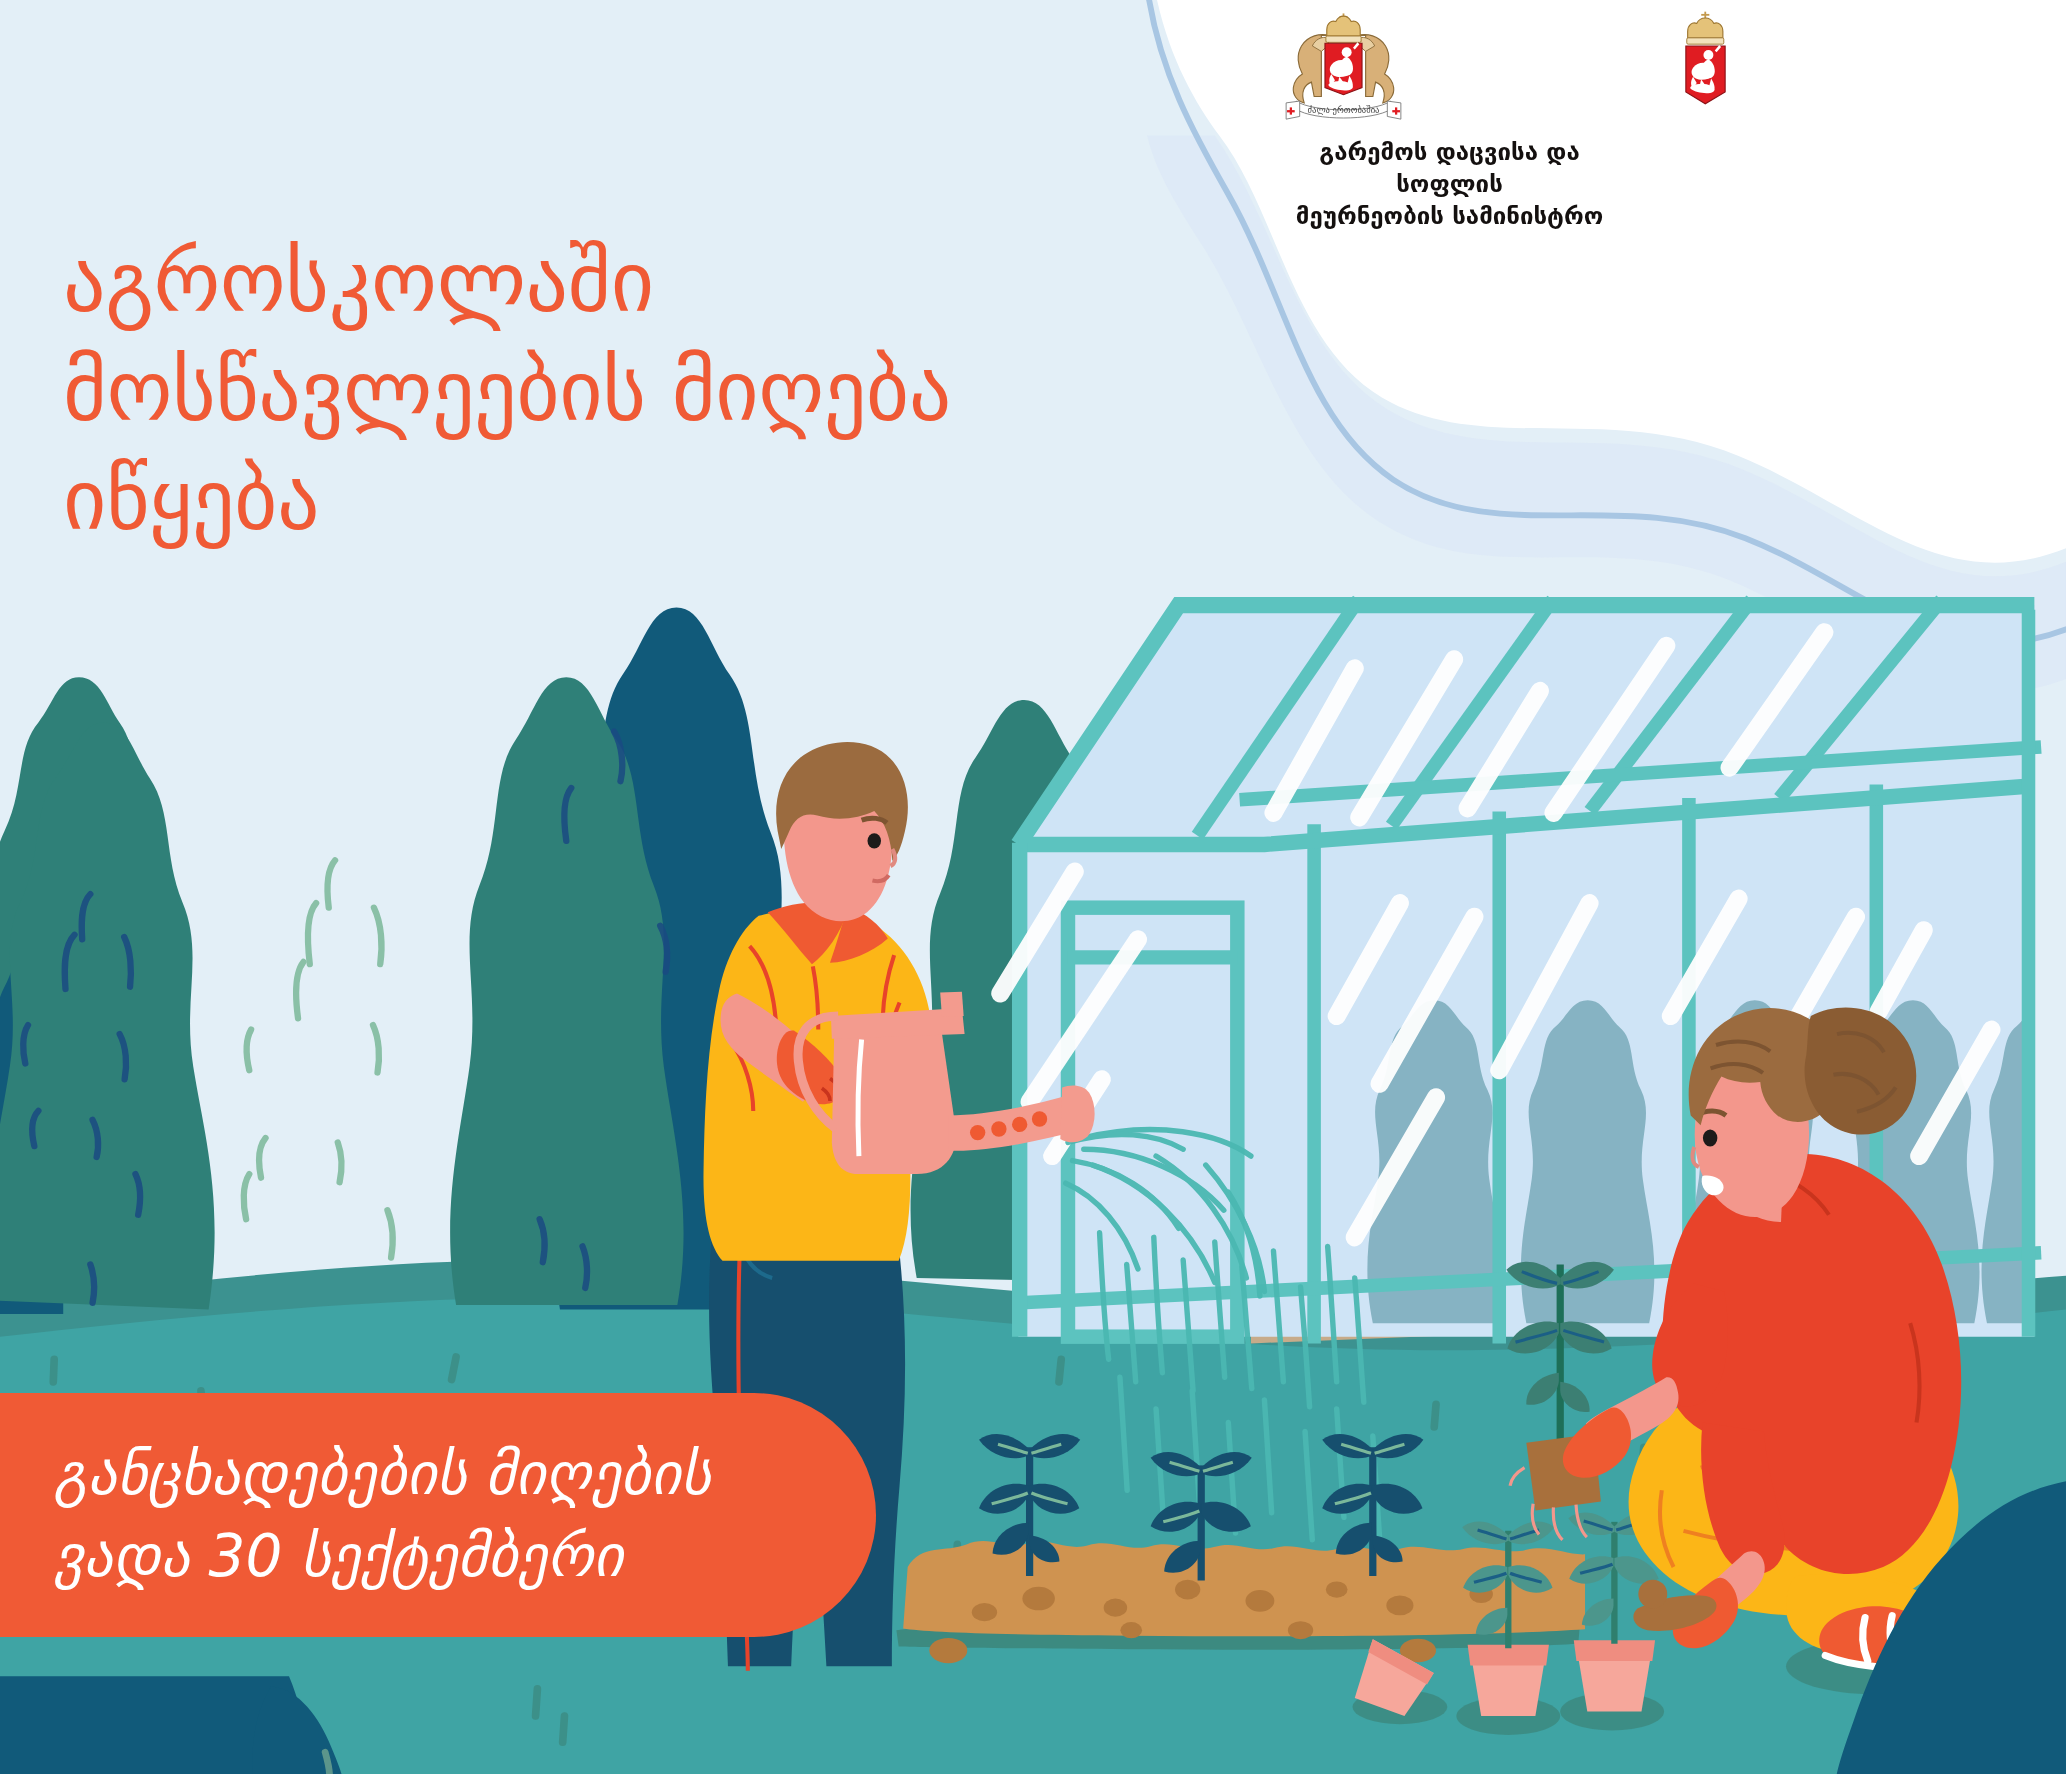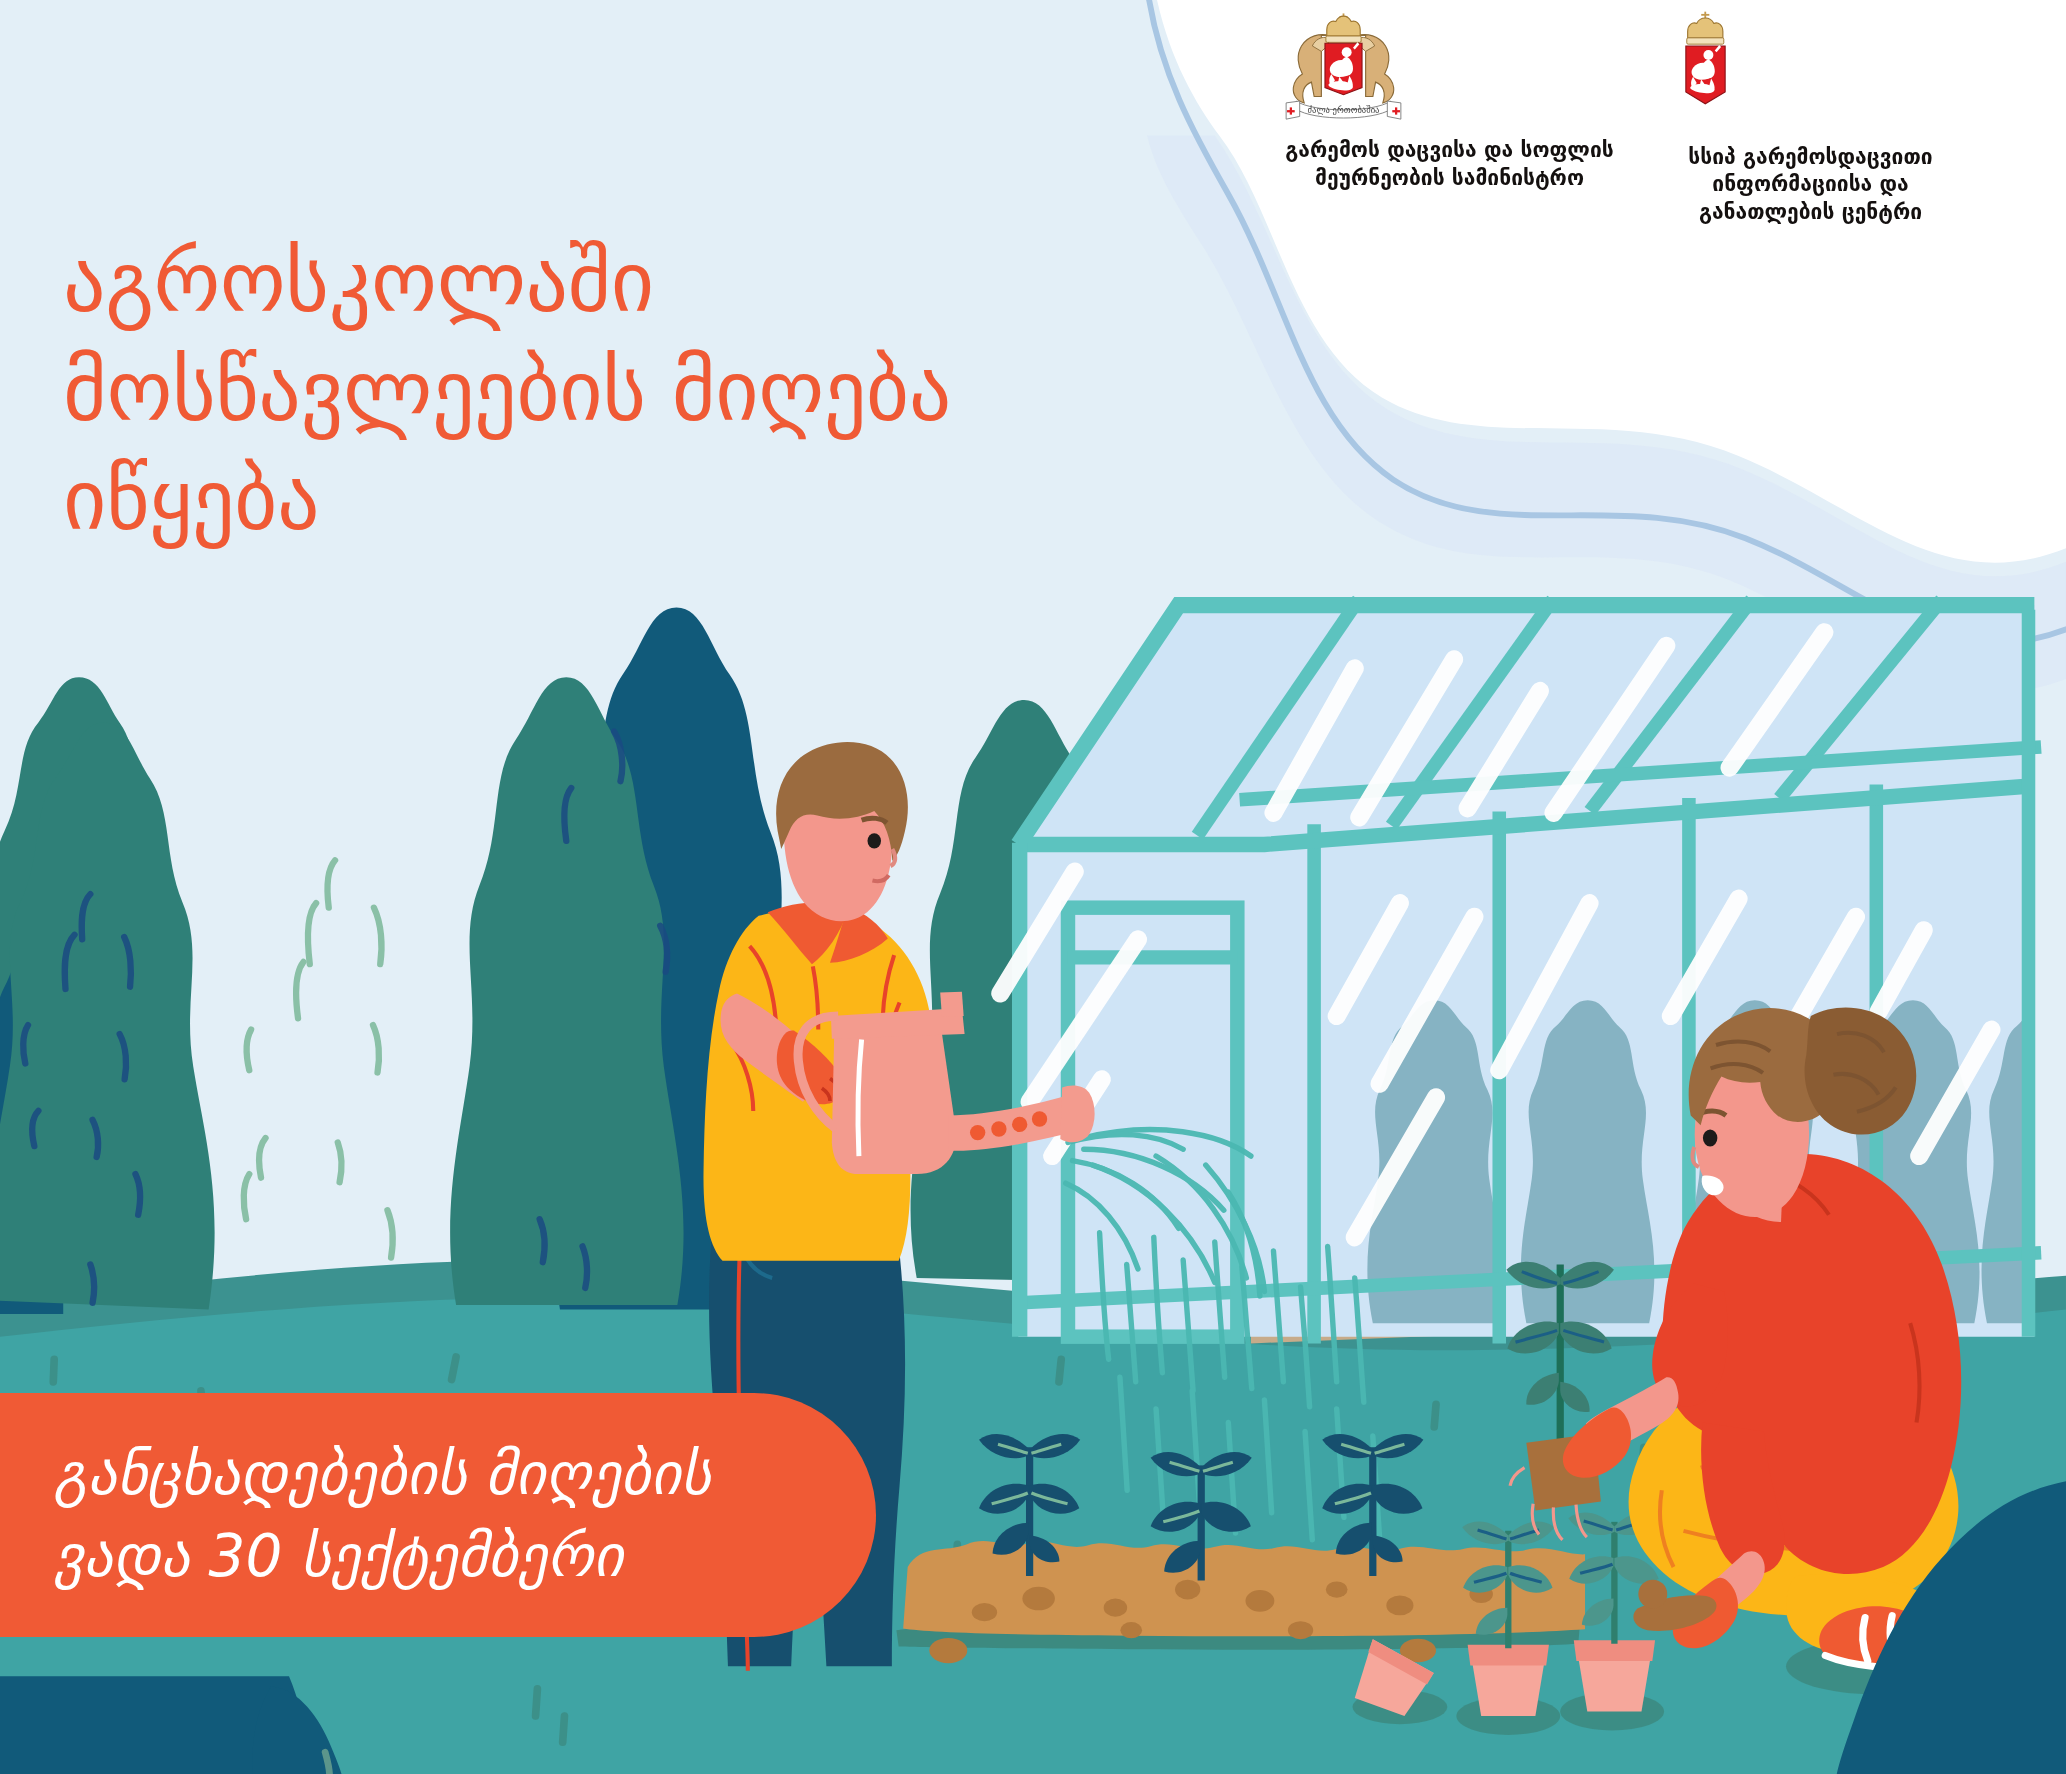--- a/index.html
+++ b/index.html
@@ -53,21 +53,21 @@
     white-space: pre-line;
     font-style: italic;
   }
 
   
   .logos { position:absolute; left:1278px; top:8.1px; width:677px; height:235px; z-index:70; }
   .logo-block { position:absolute; text-align:center; }
   .logo-block.gov { left:0px; top:0px; width:343px; }
   .logo-block.center { left:388px; top:0px; width:289px; }
   .logo-caption {
-    font-size: 21px;
+    font-size: 24px;
     line-height: 1.32;
     font-weight: 700;
     color: #14100f;
     white-space: pre-line;
     margin-top: 7.2px;
   }
   .logo-block.center .logo-caption { margin-top:13.5px; text-align:center; }
   .emblem-wrap { display:flex; justify-content:flex-start; }
 </style>
 </head>
@@ -795,20 +795,17 @@
                      C96,158 78,162 66,156 C56,150 54,140 60,132 Z"></path>
             <path d="M60,152 C54,162 54,172 60,178 L68,166 Z"></path>
             <path d="M78,158 C74,170 74,180 80,186 L88,172 Z"></path>
             <path d="M100,156 C106,166 110,176 106,184 L96,172 Z"></path>
             <path d="M108,94 L118,82 L122,86 L112,98 Z"></path>
             <path d="M58,172 C70,166 88,166 100,172 C110,178 110,186 98,188
                      C82,190 64,186 56,180 C52,176 54,174 58,172 Z"></path>
           </g>
         </svg>
       </div>
-      <div class="logo-caption">სსიპ გარემოსდაცვითი
-ინფორმაციისა და
-განათლების ცენტრი</div>
     </div>
   </div>
 
 </div>
 
 
 </body></html>

